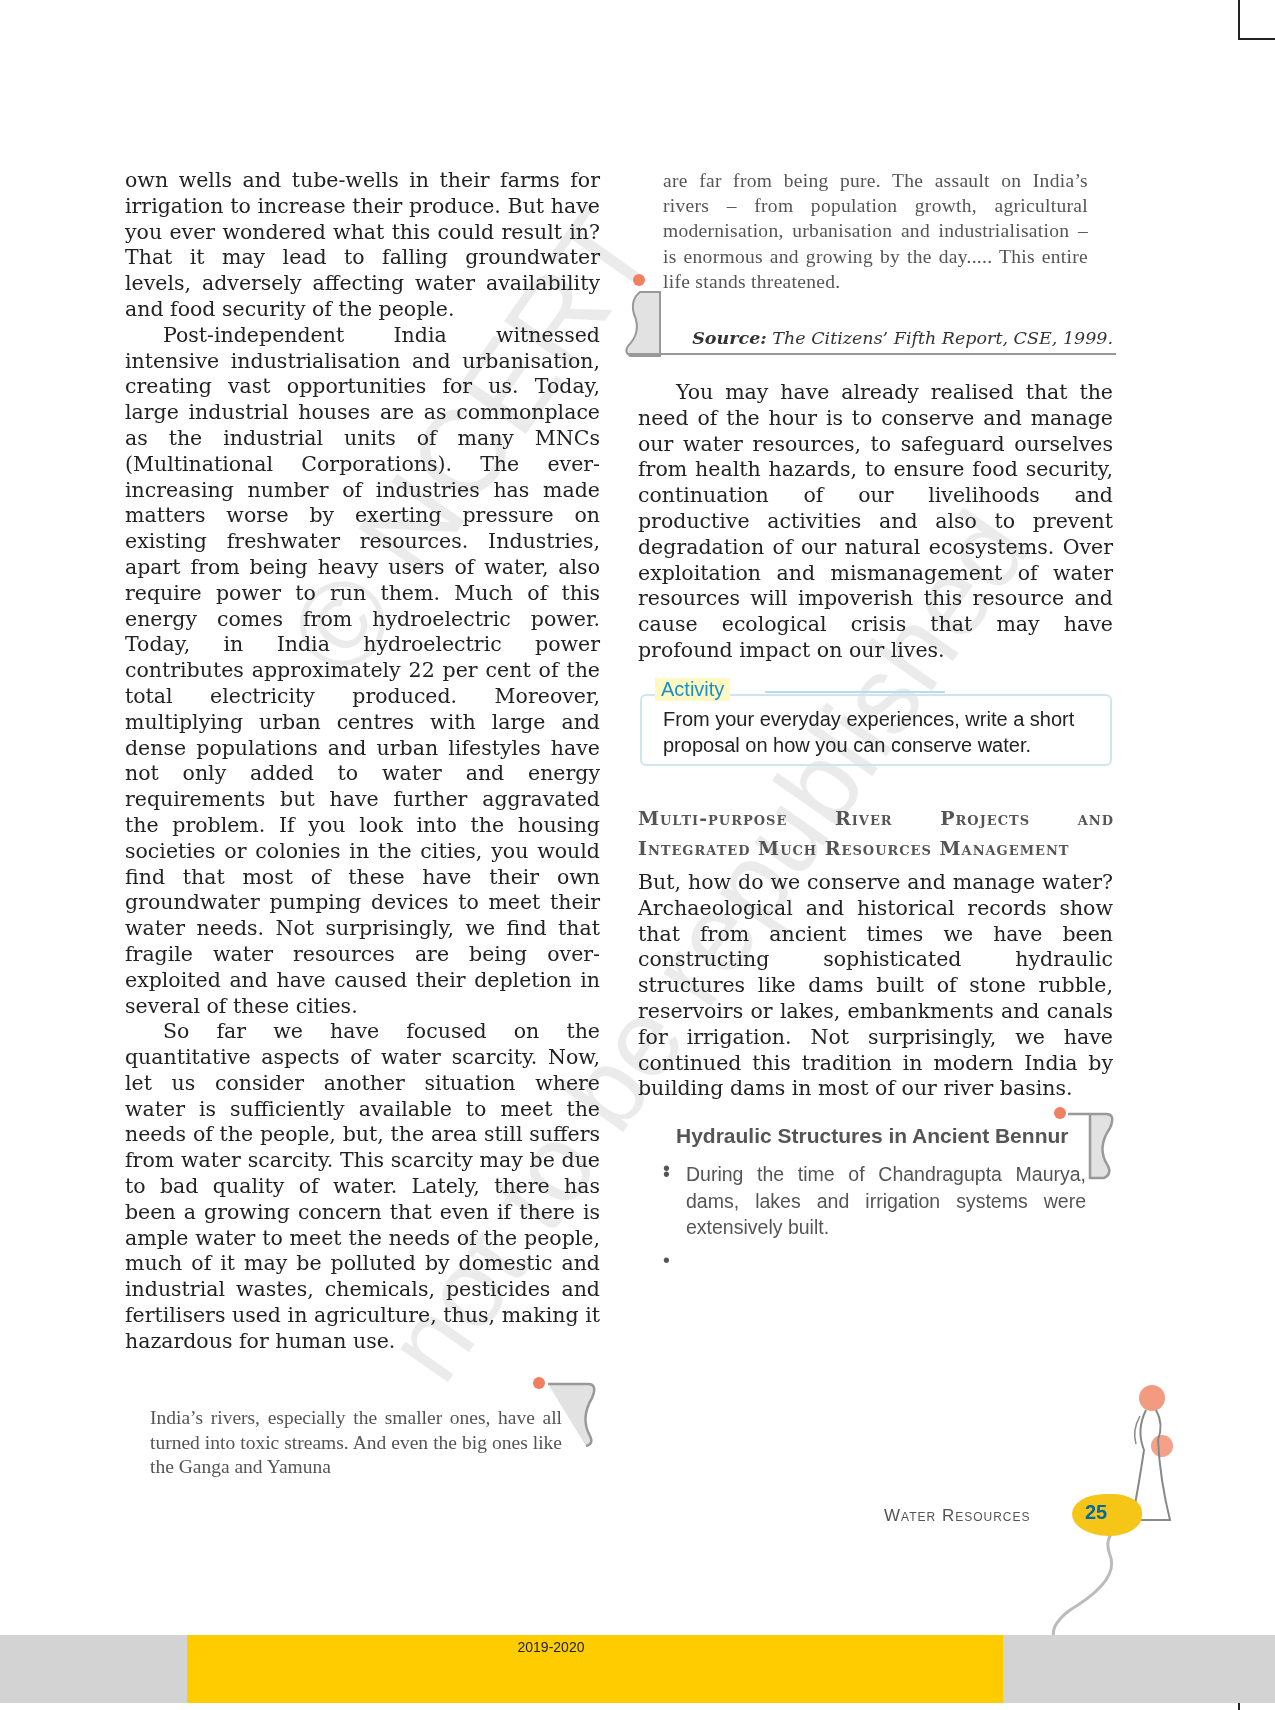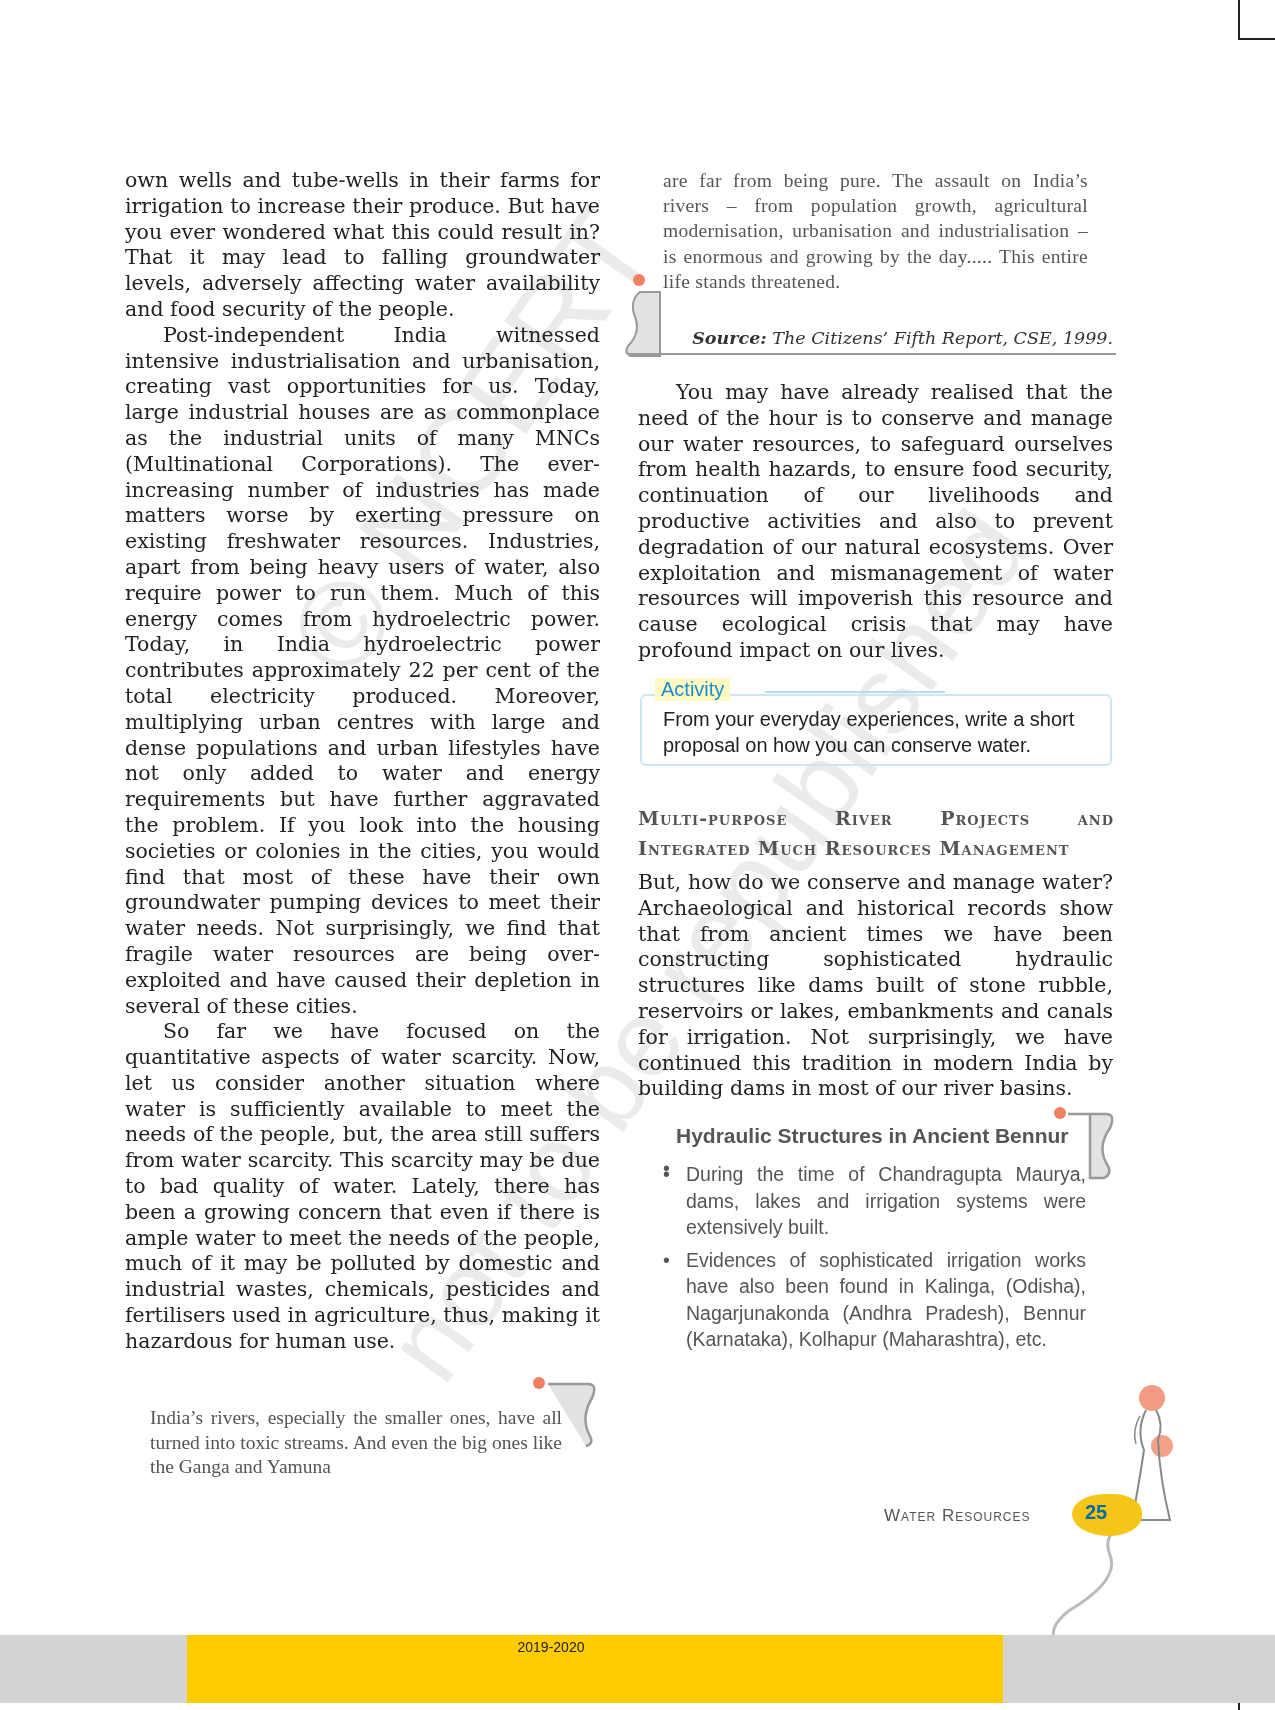--- a/index.html
+++ b/index.html
@@ -101,21 +101,21 @@
 </div>
 
 <svg class="illustration" style="left:1050px; top:1104px;" width="70" height="80">
   <circle cx="10" cy="9" r="6" fill="#f08060"></circle>
   <path d="M18 10 H56 Q66 10 60 24 Q46 44 58 62 Q62 70 54 74 L40 74 L40 10 Z" stroke="#999" stroke-width="2.5" fill="#e2e2e2"></path>
 </svg>
 <div class="hydraulic-title">Hydraulic Structures in Ancient Bennur</div>
 <ul class="hydraulic-list">
   <li><span class="bullet">•</span></li>
   <li><span class="bullet">•</span><span>During the time of Chandragupta Maurya, dams, lakes and irrigation systems were extensively built.</span></li>
-  <li><span class="bullet">•</span><span>Evidences of sophisticated irrigation works have also been found in Kalinga, (Odisha), Nagarjunakonda (Andhra Pradesh), Bennur (Karnataka), Kolhapur (Maharashtra), etc.</span></li>
+  <li><span class="bullet">•</span></li>
 </ul>
 
 <svg class="illustration" style="left:1040px; top:1380px;" width="160" height="260">
   <circle cx="112" cy="18" r="13" fill="#f08a6a" opacity="0.85"></circle>
   <circle cx="122" cy="66" r="11" fill="#f08a6a" opacity="0.8"></circle>
   <path d="M106 30 Q96 50 104 70 Q98 110 92 140 L130 140 Q120 100 118 60 Q124 44 116 30" stroke="#888" stroke-width="2" fill="none"></path>
   <path d="M100 36 Q92 50 96 64" stroke="#888" stroke-width="1.5" fill="none"></path>
   <path d="M96 140 Q60 150 70 175 Q80 200 30 230 Q10 245 14 258" stroke="#bbb" stroke-width="3" fill="none"></path>
 </svg>
 

